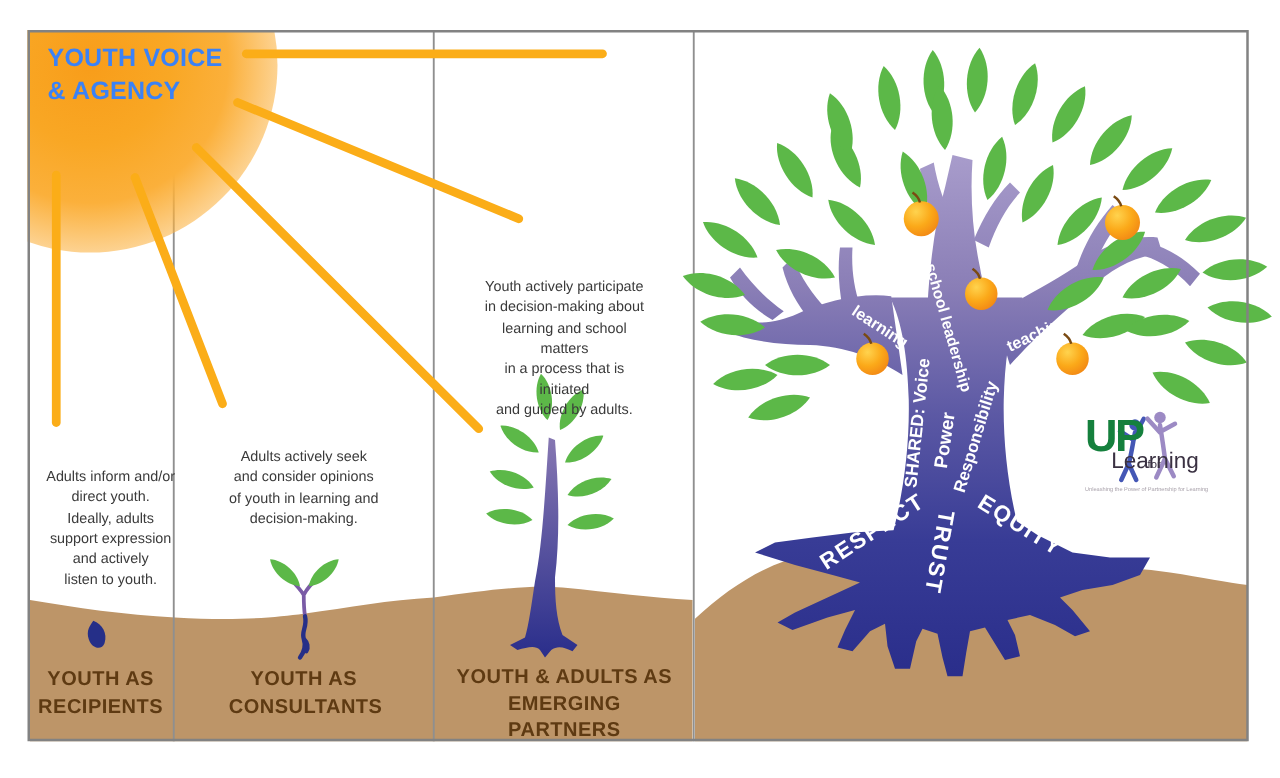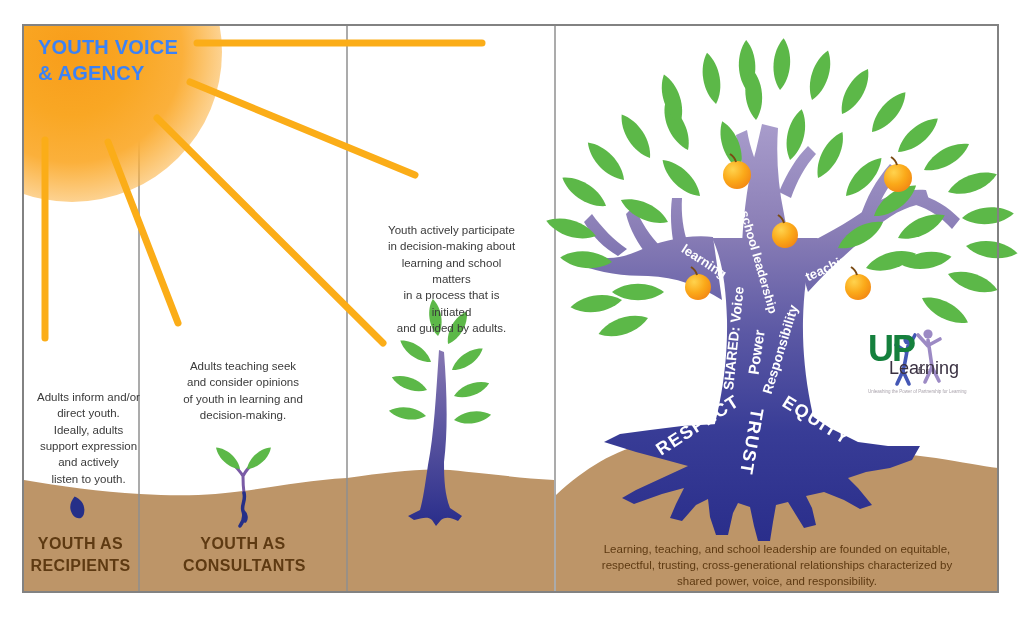--- a/index.html
+++ b/index.html
@@ -179,43 +179,42 @@
       <circle cx="908" cy="340" r="4.6" fill="#4457B5"></circle>
       <path d="M908,346 C906,356 905,364 903,371 M903,371 L897,384 M903,371 L909,384 M907,352 L896,345 M907,350 L915,335" stroke="#4457B5" stroke-width="3.6" fill="none" stroke-linecap="round"></path>
       <circle cx="928" cy="334" r="4.6" fill="#9C8AC4"></circle>
       <path d="M928,340 C930,352 931,360 932,367 M932,367 L925,382 M932,367 L939,381 M928,346 L918,335 M929,345 L940,339" stroke="#9C8AC4" stroke-width="3.6" fill="none" stroke-linecap="round"></path>
     </g>
   </svg>
 
   <div class="sun-title">YOUTH VOICE
 &amp; AGENCY</div>
 
-  <div class="desc" style="left:24px;top:389px;width:129px;">Adults inform and/or
+  <div class="desc" style="left:24px;top:374px;width:129px;">Adults inform and/or
 direct youth.
 Ideally, adults
 support expression
 and actively
 listen to youth.</div>
-  <div class="desc" style="left:183px;top:358px;width:120px;">Adults teaching seek
+  <div class="desc" style="left:183px;top:358px;width:120px;">Adults actively seek
 and consider opinions
 of youth in learning and
 decision-making.</div>
   <div class="desc" style="left:385px;top:222px;width:133px;">Youth actively participate
 in decision-making about
 learning and school matters
 in a process that is initiated
 and guided by adults.</div>
 
   <div class="plabel" style="left:24px;top:533px;width:113px;">YOUTH AS
 RECIPIENTS</div>
   <div class="plabel" style="left:183px;top:533px;width:120px;">YOUTH AS
 CONSULTANTS</div>
-  <div class="p4-desc">Learning, teaching, and school leadership are founded on equitable,
-respectful, trusting, cross-generational relationships characterized by
-shared power, voice, and responsibility.</div>
+  <div class="plabel" style="left:365px;top:531px;width:173px;">YOUTH &amp; ADULTS AS
+EMERGING PARTNERS</div>
 
   <div class="treeword" style="left:683px;top:240px;font-size:13px;transform:rotate(33deg);">learning</div>
   <div class="treeword" style="left:744px;top:204px;font-size:12.5px;transform:rotate(74deg);">school leadership</div>
   <div class="treeword" style="left:806px;top:270px;font-size:13px;transform:rotate(-25deg);">teaching</div>
 
   <div class="treeword" style="left:728px;top:382px;font-size:14px;transform:rotate(-84deg);">SHARED: Voice</div>
   <div class="treeword" style="left:753px;top:366px;font-size:15px;transform:rotate(-82deg);">Power</div>
   <div class="treeword" style="left:767px;top:386px;font-size:13.5px;transform:rotate(-73deg);">Responsibility</div>
 
   <div class="treeword rootword" style="left:658px;top:441px;transform:rotate(-33deg);">RESPECT</div>

